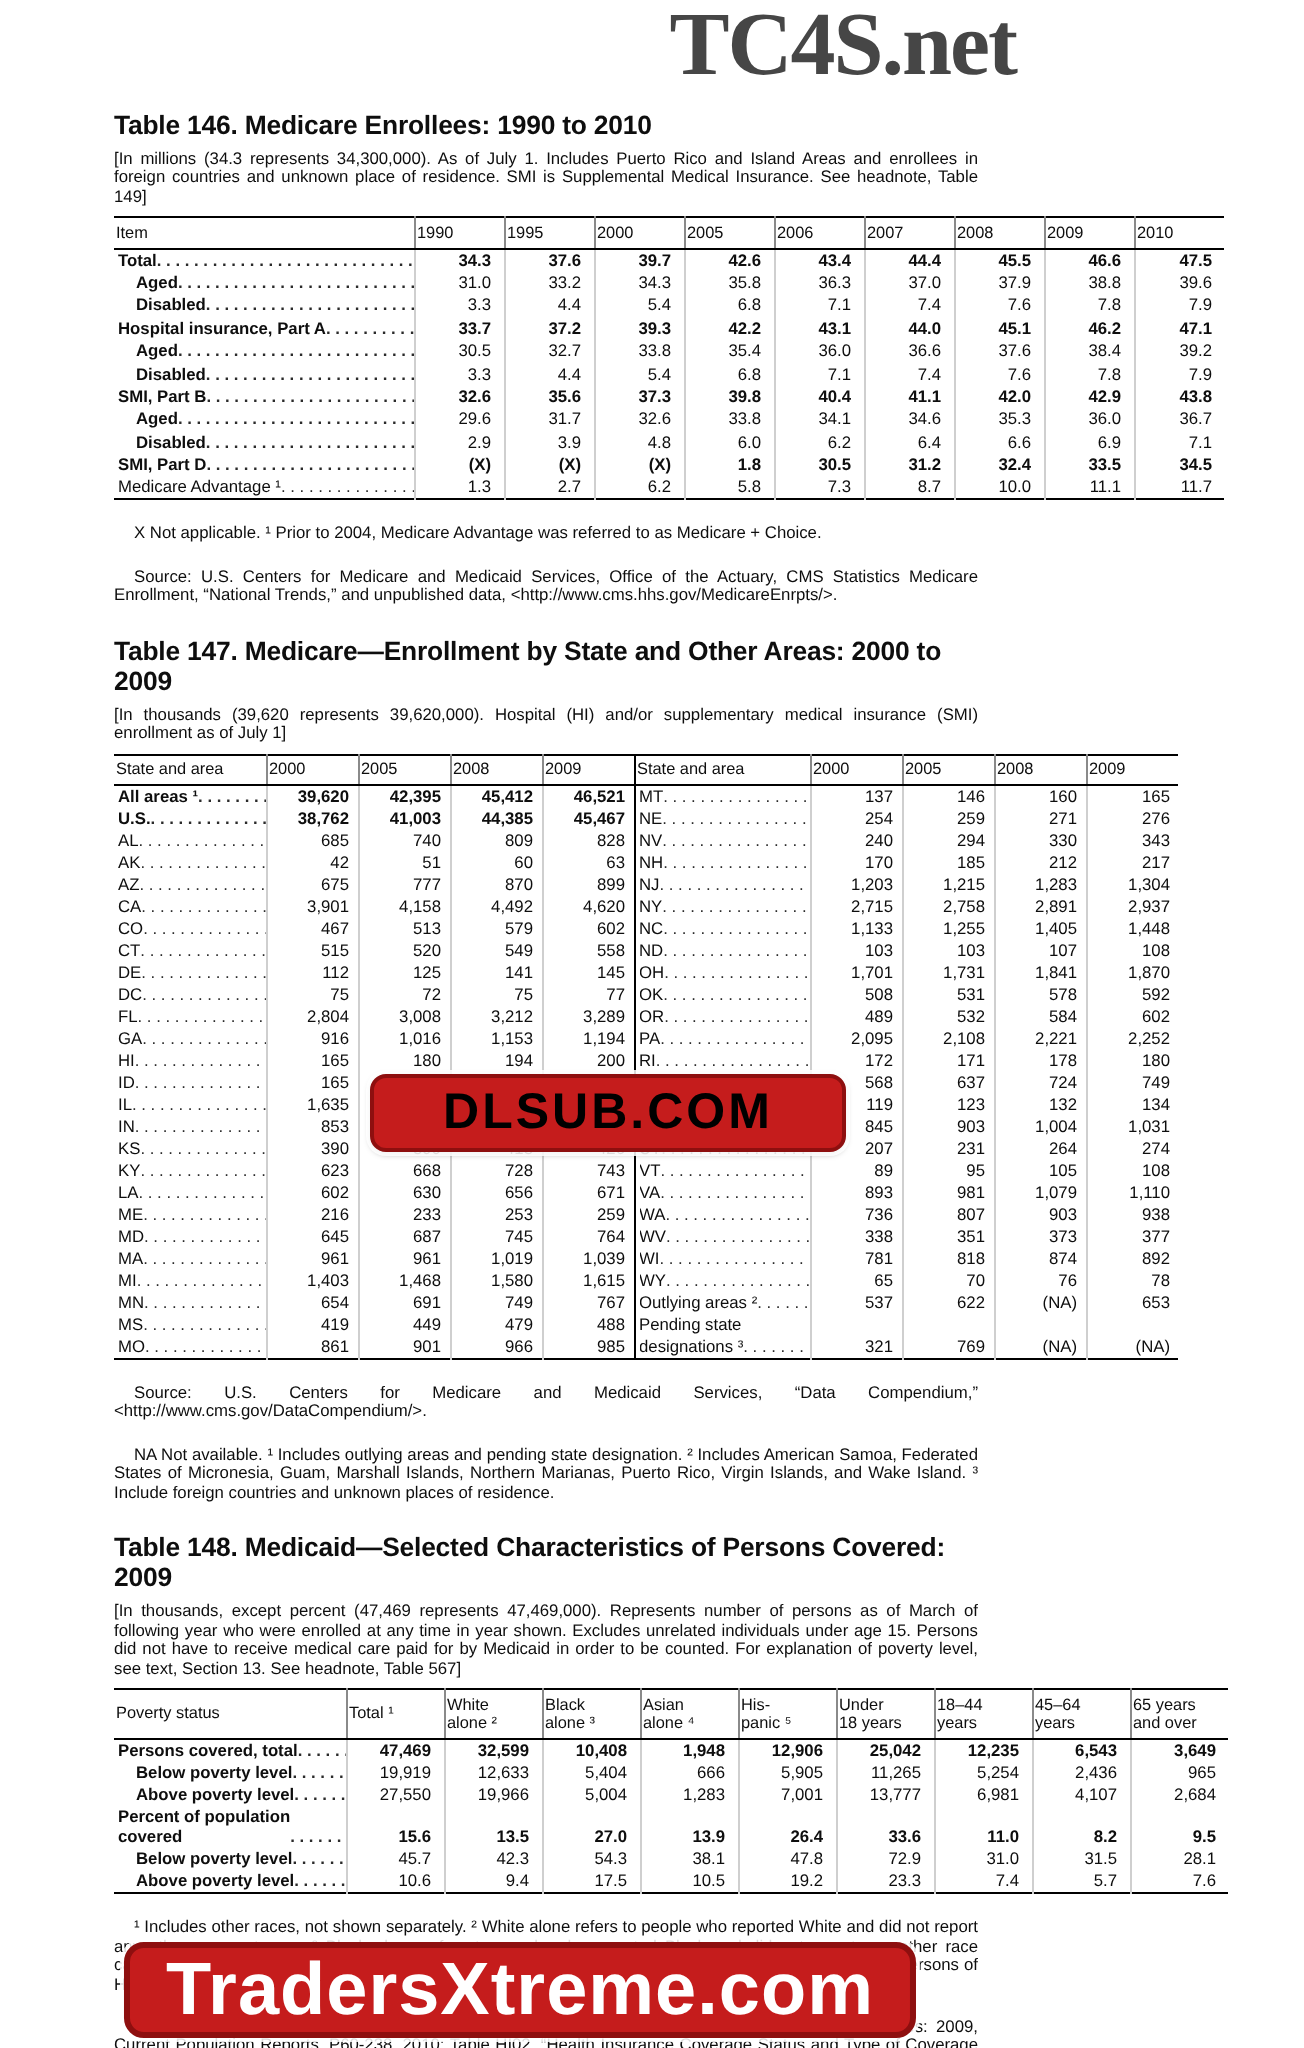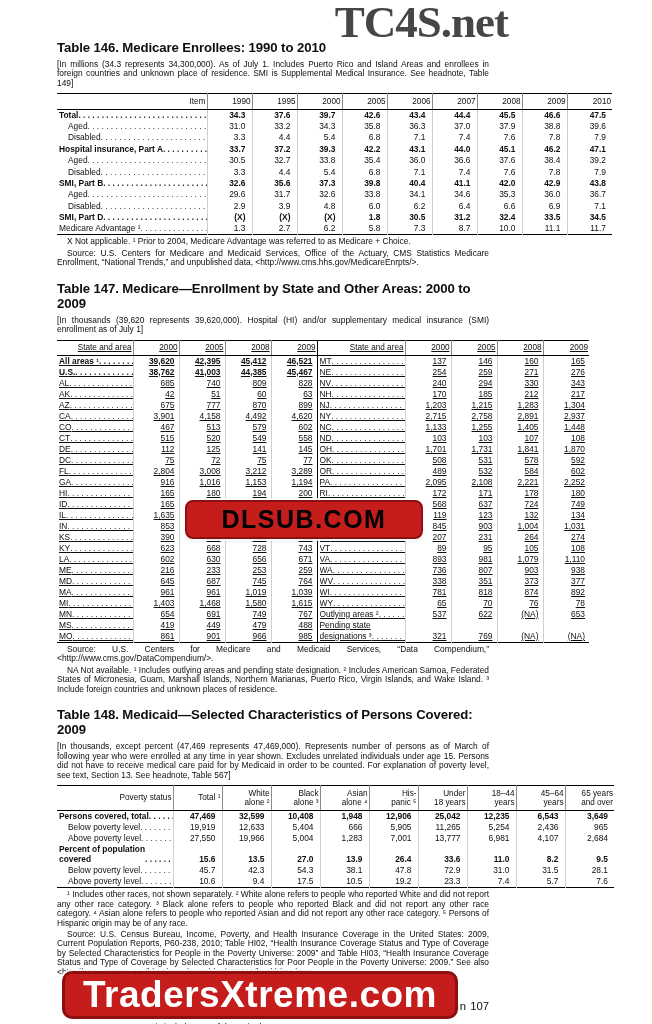--- a/index.html
+++ b/index.html
@@ -2,49 +2,49 @@
 <html><head>
 <meta charset="utf-8">
 <style>
   * { margin:0; padding:0; box-sizing:border-box; }
   html,body { width:652px; height:1024px; }
   body { background:#fff; font-family:"Liberation Sans","DejaVu Sans",sans-serif; color:#0e0e0e; position:relative; overflow:hidden; }
   .page { position:relative; width:520px; height:1024px; padding:40px 31px 0 57px; }
 
   .wm-top { position:absolute; top:-4px; right:12px; font-size:45px; font-weight:bold; letter-spacing:-1px; color:#3d3d3d; opacity:.95; font-family:"Liberation Serif",serif; }
 
-  .tbl-title { font-size:13.2px; font-weight:bold; margin-bottom:5px; letter-spacing:-.1px; }
+  .tbl-title { font-size:13.2px; font-weight:bold; margin-bottom:5px; letter-spacing:-.1px;margin-top:15px; }
   .headnote { font-size:8.4px; line-height:1.13; text-align:justify; margin-bottom:5px; }
-  .footnote { font-size:8.4px; line-height:1.13; text-align:justify; text-indent:10px; margin-top:2px; }
+  .footnote { font-size:8.4px; line-height:1.13; text-align:justify; text-indent:10px; margin-top:12px; }
   .tbl-gap { margin-top:13px; }
 
   table.stat { width:100%; border-collapse:collapse; table-layout:fixed; border-top:1.8px solid #000; border-bottom:1.2px solid #000; }
-  table.stat th { font-weight:normal; font-size:8.2px; line-height:1.12; text-align:right; vertical-align:middle; padding:2.5px 1px; border-bottom:1px solid #000; border-left:1px solid #8a8a8a; white-space:pre-line; }
+  table.stat th { font-weight:normal; font-size:8.2px; line-height:1.12; text-align:left; vertical-align:middle; padding:2.5px 1px; border-bottom:1px solid #000; border-left:1px solid #8a8a8a; white-space:pre-line; }
   table.stat th:first-child { border-left:none; }
   table.stat td { font-size:8.4px; vertical-align:bottom; border-left:1px solid #cfcfcf; }
   table.stat td:first-child { border-left:none; }
   .t146 td { height:11.4px; }
   .t147 td { height:10.35px; font-size:8.1px; }
   .t148 td { height:11.2px; }
   td.num { text-align:right; padding:0 6px 1px 0; white-space:nowrap; }
   .t147 td.num { padding-right:4px; }
   td.lblcell { text-align:left; padding:0 0 1px 2px; overflow:hidden; }
-  td.lblcell.ind .lbl { padding-left:9px; }
+  td.lblcell.ind .lbl { padding-left:9px;font-weight:bold; }
   .b { font-weight:bold; }
   th.mid, td.mid { border-left:1px solid #000 !important; }
   .lbl { display:flex; align-items:flex-end; overflow:hidden; }
   .lbl .t { flex:0 0 auto; white-space:pre-line; }
   .lbl .d { flex:1 1 auto; min-width:0; overflow:hidden; white-space:nowrap; color:#2a2a2a; }
   .lbl .d::before { content:" . . . . . . . . . . . . . . . . . . . . . . . . . . . . . . . . . . . . . . . . . . . . ."; }
 
   .c146-lbl{width:150px} .c146-v{width:45px}
   .c147-st{width:76px} .c147-v{width:46px} .c147-st2{width:88px}
   .c148-lbl{width:116px} .c148-v{width:49px}
 
-  .t147-wrap { position:relative;text-decoration:underline; }
+  .t147-wrap { position:relative; }
   .wm-mid { position:absolute; left:128px; top:160px; width:238px; height:39px; background:#c51c1c; border:2px solid #8e0f0f; border-radius:8px; color:#000000; font-size:25px; font-weight:bold; letter-spacing:1.5px; display:flex; align-items:center; justify-content:center; box-shadow:0 0 0 2px rgba(255,255,255,.85), 0 1px 3px rgba(0,0,0,.35); }
 
   .footer-line { display:flex; justify-content:flex-end; align-items:flex-end; gap:4px; margin-top:23px; font-size:11.3px; }
   .credit { font-size:8.6px; margin-top:10px; }
   .wm-bottom { position:absolute; left:50%; bottom:5px; transform:translateX(-50%); background:#c51c1c; border:3px solid #8e0f0f; border-radius:10px; color:#fff; font-size:37px; font-weight:bold; letter-spacing:.5px; padding:0 18px; line-height:42px; white-space:nowrap; box-shadow:0 0 0 2px rgba(255,255,255,.85); }
 </style>
 </head>
 <body>
 
 <div class="page">

